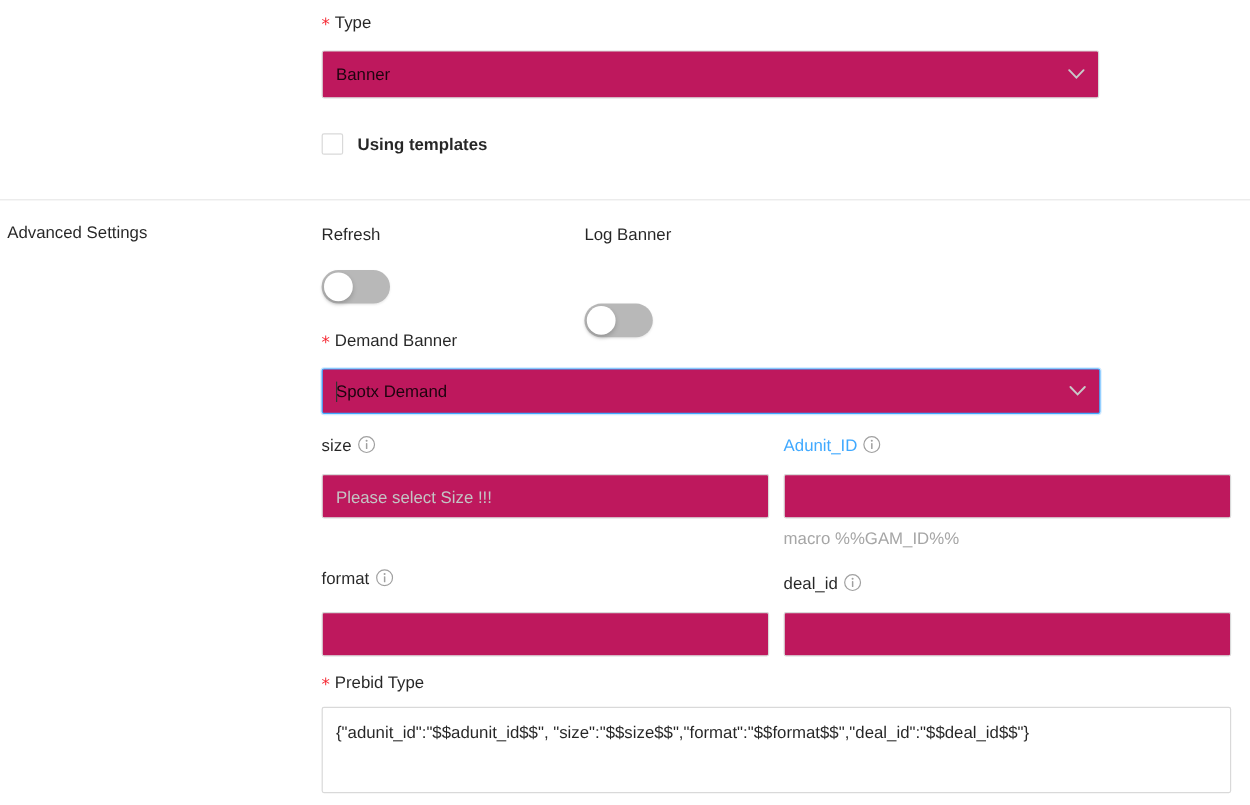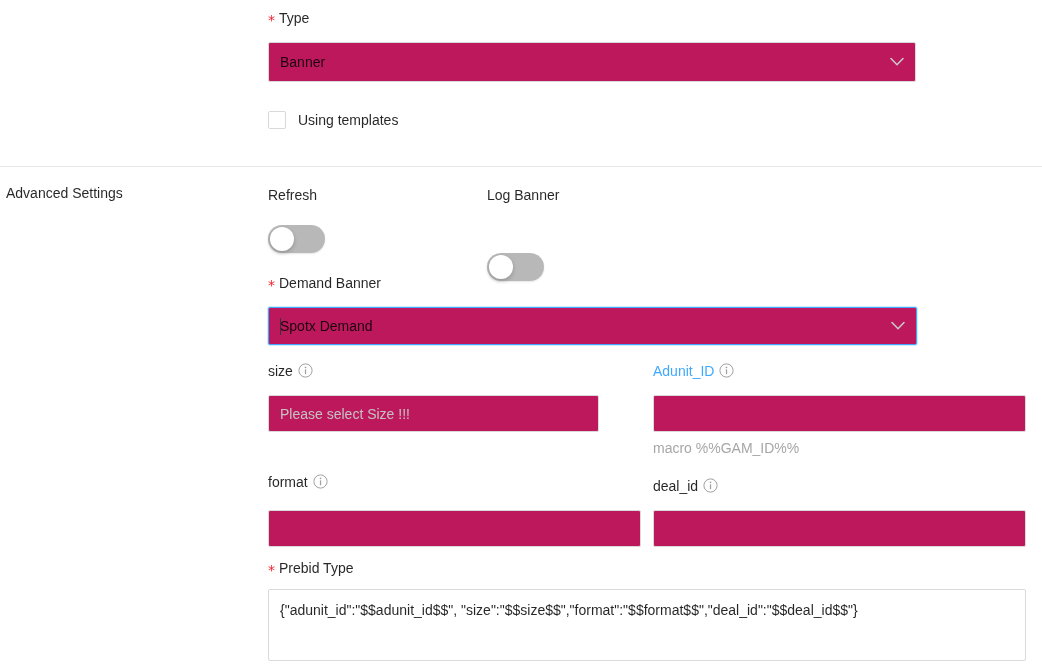--- a/index.html
+++ b/index.html
@@ -118,21 +118,21 @@
   .checkbox-square {
     box-sizing: border-box;
     width: 18px;
     height: 18px;
     border: 1px solid #d9d9d9;
     border-radius: 2px;
     background: #fff;
   }
   .checkbox-label {
     margin-left: 12px;
-    font-weight: normal;
+    font-weight: bold;
     font-size: 14px;
     color: rgba(0,0,0,0.85);
     white-space: nowrap;
     text-align: right;
   }
 
   
   .switch {
     box-sizing: border-box;
     width: 57px;
@@ -212,21 +212,21 @@
 <div class="abs field-label" style="left:268px; top:361px;">
   <span>size</span><span class="info-icon">
     <svg width="15" height="15" viewBox="0 0 15 15">
       <circle cx="7.5" cy="7.5" r="6.6" stroke="#a0a0a0" stroke-width="1" fill="none"></circle>
       <circle cx="7.5" cy="4.3" r="0.85" fill="#a0a0a0"></circle>
       <rect x="6.9" y="6.2" width="1.25" height="5" rx="0.5" fill="#a0a0a0"></rect>
     </svg>
   </span>
 </div>
 
-<div class="abs input-box placeholder-text" style="left:268px; top:395px; width:331px; height:37px;">
+<div class="abs input-box placeholder-text" style="left:268px; top:395px; width:373px; height:37px;">
   <span class="input-value">Please select Size !!!</span>
 </div>
 
 <div class="abs field-label" style="left:653px; top:361px;">
   <span class="label-blue">Adunit_ID</span><span class="info-icon">
     <svg width="15" height="15" viewBox="0 0 15 15">
       <circle cx="7.5" cy="7.5" r="6.6" stroke="#a0a0a0" stroke-width="1" fill="none"></circle>
       <circle cx="7.5" cy="4.3" r="0.85" fill="#a0a0a0"></circle>
       <rect x="6.9" y="6.2" width="1.25" height="5" rx="0.5" fill="#a0a0a0"></rect>
     </svg>

